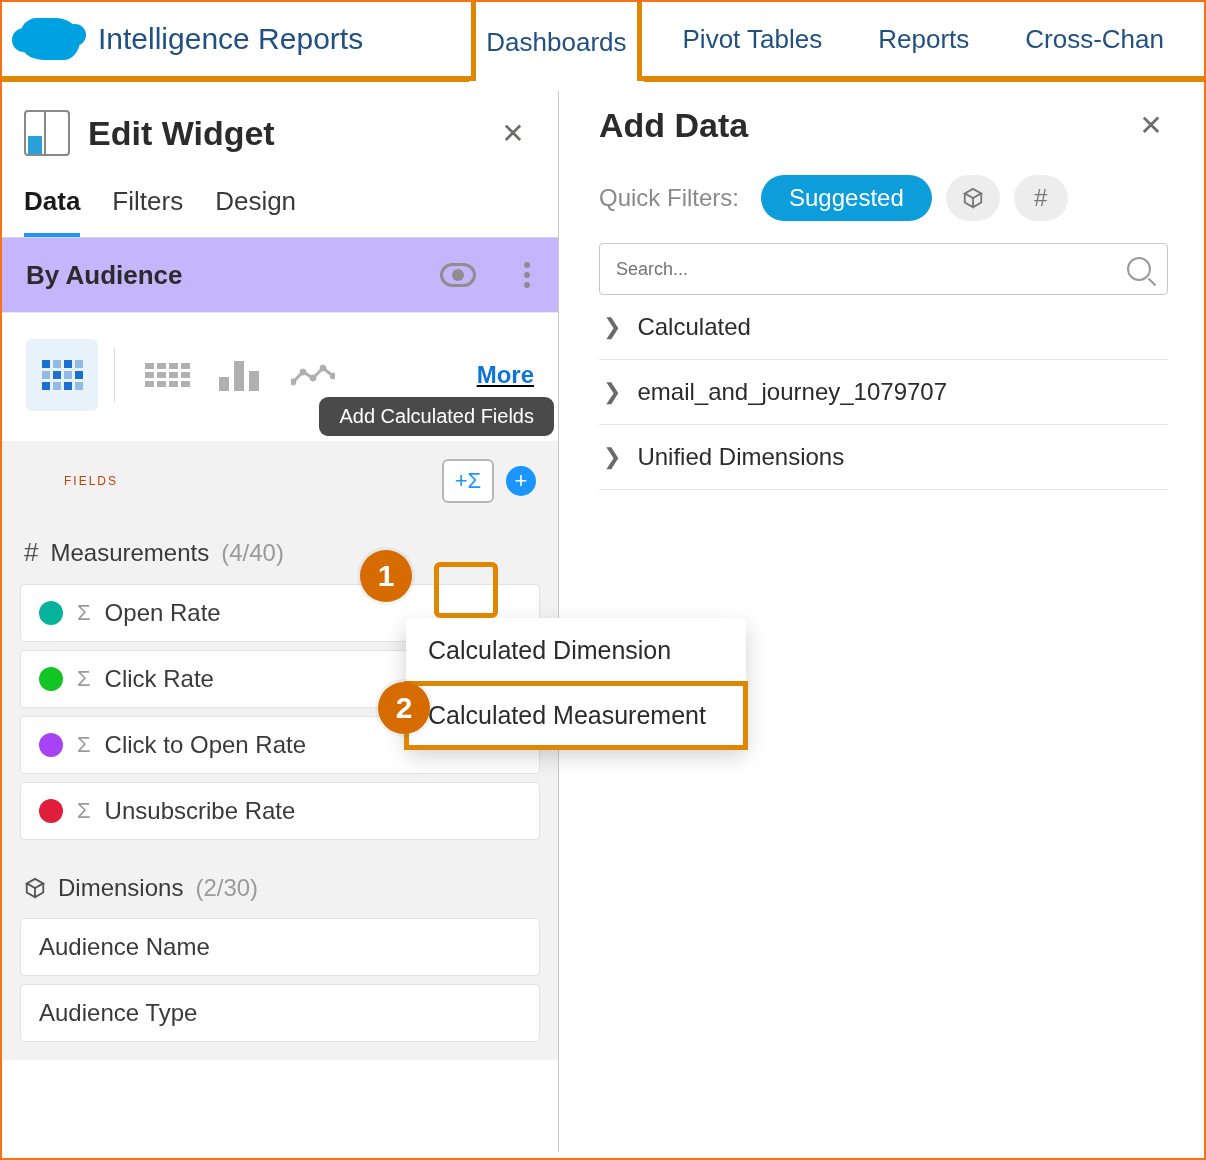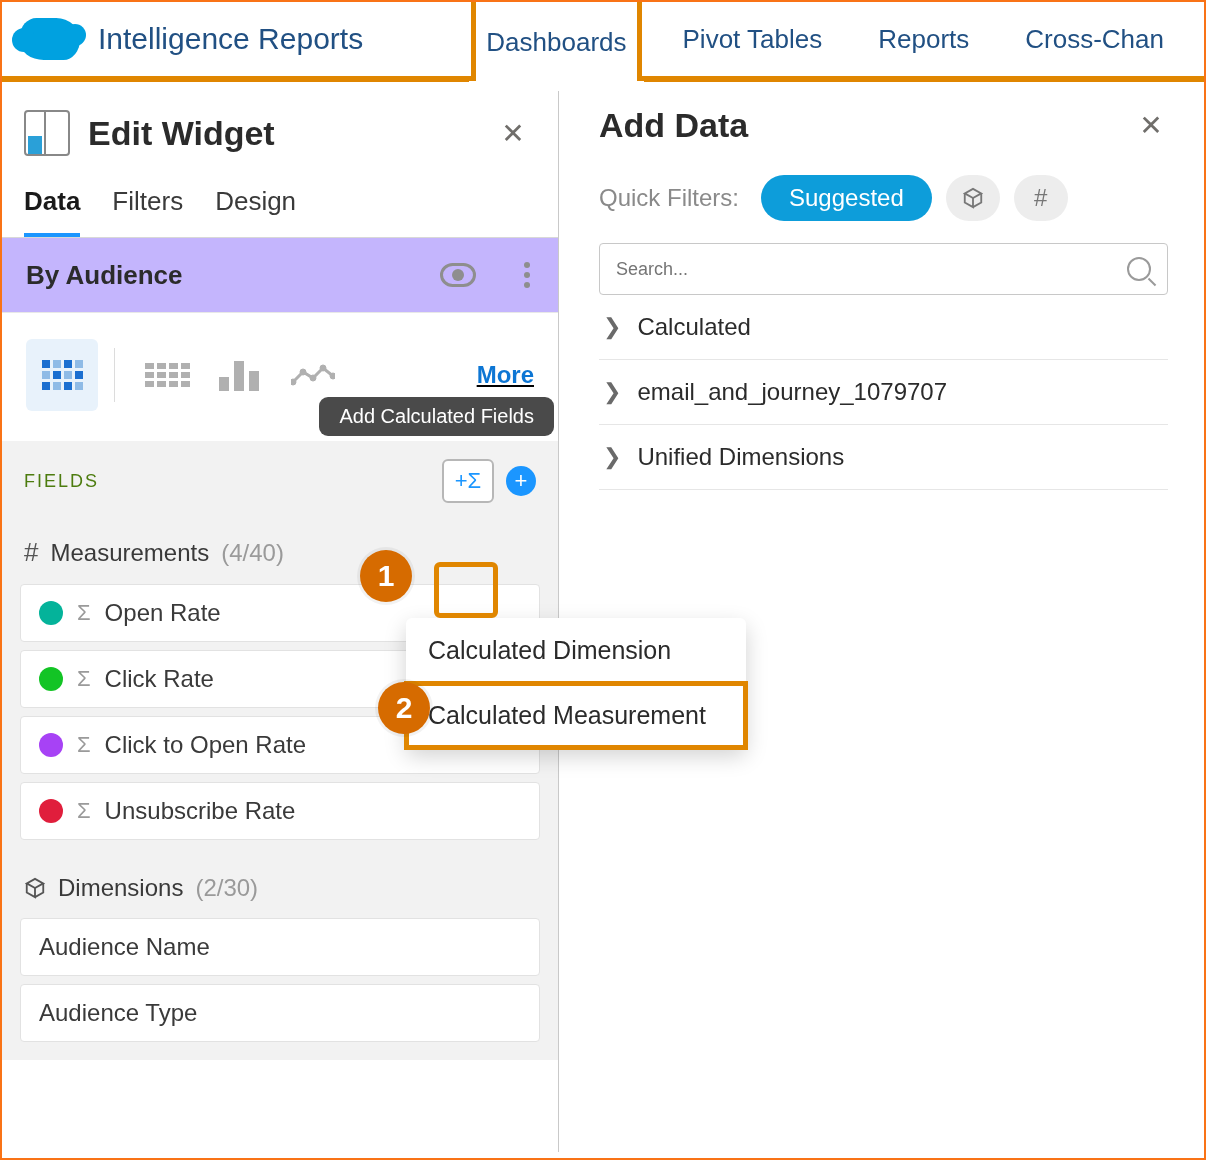--- a/index.html
+++ b/index.html
@@ -54,21 +54,21 @@
   .ic-heat span.l{background:#8fbbe6;}
   .ic-table{display:grid;grid-template-columns:repeat(4,9px);grid-auto-rows:6px;gap:3px;}
   .ic-table span{background:#b0b0b0;}
   .ic-bar{display:flex;align-items:flex-end;gap:5px;height:32px;}
   .ic-bar span{width:10px;background:#b0b0b0;}
   .ic-line{width:40px;height:26px;position:relative;}
   .ic-line svg{stroke:#b0b0b0;}
 
   
   .fields-head { display:flex; align-items:center; padding: 18px 22px; background:#f2f2f2; position:relative;}
-  .fields-label { font-size:18px; letter-spacing:2px; color:#4d7c0f; flex:1;}
+  .fields-label { font-size:12px; letter-spacing:2px; color:#c2410c; flex:1;margin-left:40px;}
   .sigma-btn { width:52px; height:44px; border:2px solid #b7b7b7; border-radius:6px; background:#fff; display:flex; align-items:center; justify-content:center; font-size:22px; color:#1b96ff; cursor:pointer; margin-right:12px; position:relative; z-index:2;}
   .plus-btn { width:30px; height:30px; background:#1b96ff; border-radius:50%; color:#fff; font-size:22px; display:flex; align-items:center; justify-content:center; cursor:pointer;}
   .tooltip { position:absolute; right:4px; top:-44px; background:#4a4a4a; color:#fff; font-size:20px; padding:8px 20px; border-radius:9px; white-space:nowrap;}
 
   .section-head { display:flex; align-items:center; gap:12px; padding:16px 22px; background:#f2f2f2; font-size:24px; color:#3a3a3a;}
   .section-head .count{color:#9a9a9a;}
   .hash{font-size:26px;color:#555;}
   .cube{width:22px;height:22px;}
 
   .field-list{padding:0 18px 18px 18px; background:#f2f2f2; display:flex; flex-direction:column; gap:8px;}

